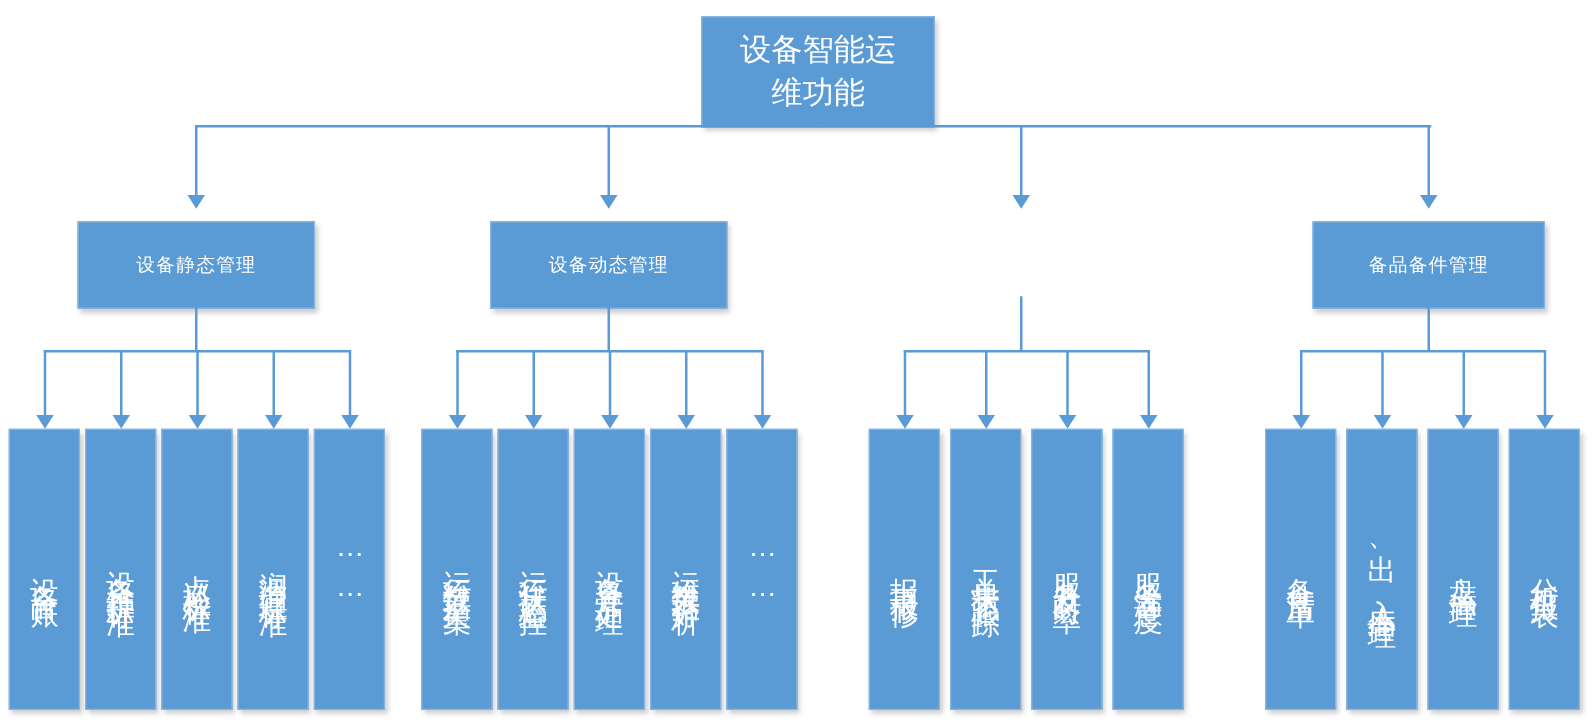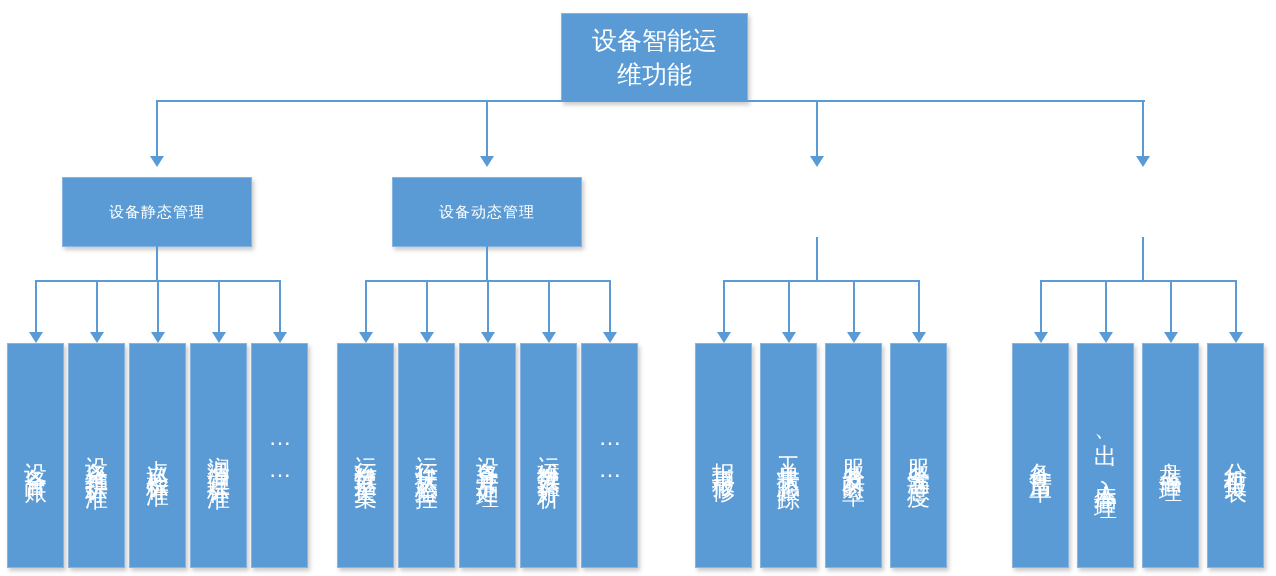--- a/index.html
+++ b/index.html
@@ -88,20 +88,23 @@
   <div class="vline" style="left:816px;  top:100px; height:57px;"></div>
   <div class="arrowhead" style="left:810px;  top:156px;"></div>
   <div class="vline" style="left:1142px; top:100px; height:57px;"></div>
   <div class="arrowhead" style="left:1136px; top:156px;"></div>
 
   <div class="node branch-node" style="left:62px;">
     <span>设备静态管理</span>
   </div>
   <div class="node branch-node" style="left:392px;">
     <span>设备动态管理</span>
+  </div>
+  <div class="node branch-node" style="left:1050px; width:186px;">
+    <span>备品备件管理</span>
   </div>
 
   <div class="vline" style="left:156px; top:237px; height:44px;"></div>
   <div class="hline" style="left:35px;  top:280px; width:245px;"></div>
   <div class="vline" style="left:35px;  top:280px; height:53px;"></div>
   <div class="arrowhead" style="left:29px;  top:332px;"></div>
   <div class="vline" style="left:96px;  top:280px; height:53px;"></div>
   <div class="arrowhead" style="left:90px;  top:332px;"></div>
   <div class="vline" style="left:157px; top:280px; height:53px;"></div>
   <div class="arrowhead" style="left:151px; top:332px;"></div>

